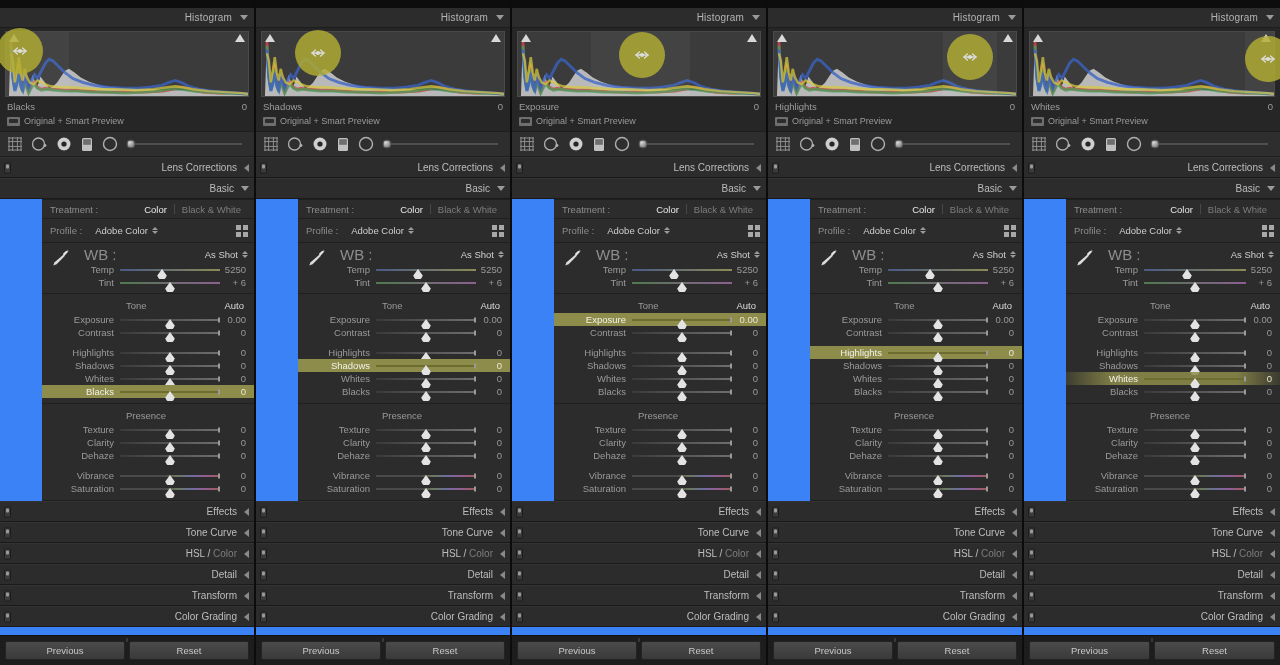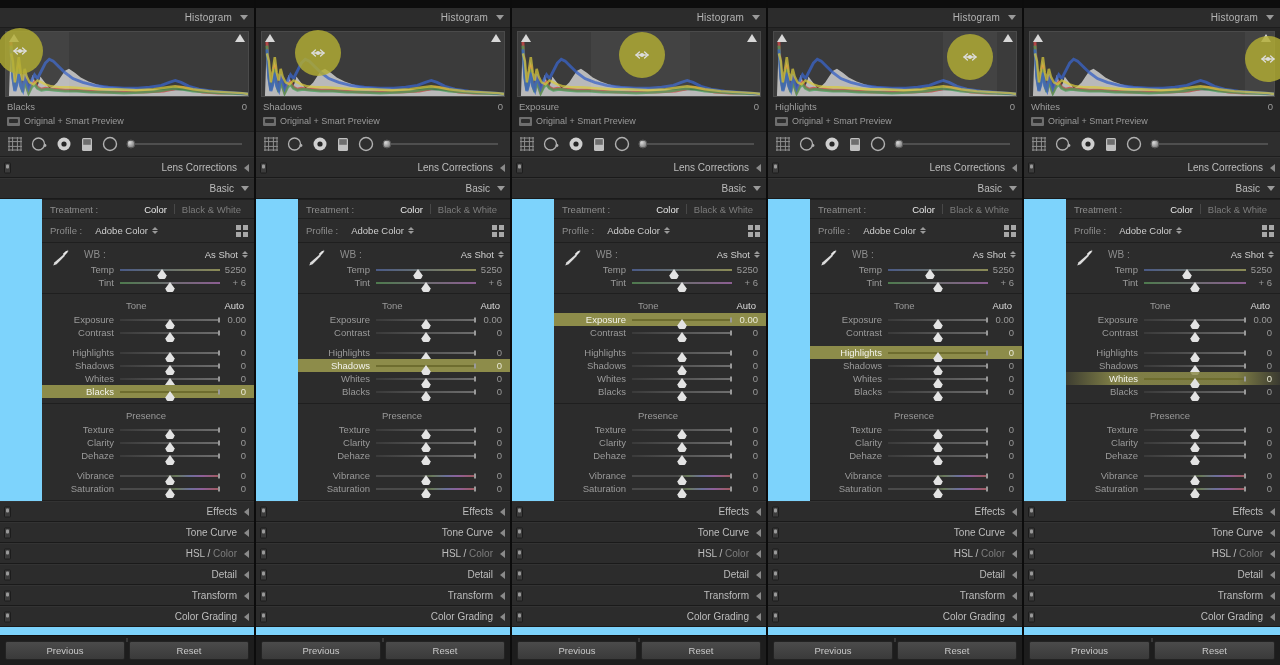--- a/index.html
+++ b/index.html
@@ -8,21 +8,21 @@
     width:1280px; height:665px; overflow:hidden;
     background:#1b1b1b;
     font-family:"Liberation Sans","DejaVu Sans",sans-serif;
     -webkit-font-smoothing:antialiased;
   }
   .stage{ position:relative; width:1280px; height:665px; display:flex; background:#0d0d0d; }
 
   .panel{
     position:relative;
     width:256px; height:665px;
-    background:#7dd3fc;
+    background:#3b82f6;
     border-right:2px solid #0c0c0c;
     display:flex; flex-direction:column;
     overflow:hidden;
   }
   .panel:last-child{ border-right:none; }
 
   
   .topbar{ height:8px; background:#0d0d0d; flex:0 0 auto; }
 
   
@@ -124,21 +124,21 @@
   .row-profile .v{ font-size:9.5px; color:#cfcfcf; }
   .updown{ margin-left:4px; display:inline-flex; flex-direction:column; gap:1px; }
   .updown i{ width:0;height:0;border-left:3px solid transparent;border-right:3px solid transparent; }
   .updown i.u{ border-bottom:3px solid #9a9a9a; }
   .updown i.d{ border-top:3px solid #9a9a9a; }
   .grid4{ margin-left:auto; display:grid; grid-template-columns:repeat(2,5px); gap:2px; }
   .grid4 i{ width:5px;height:5px;background:#a8a8a8; }
 
   .wb-block{ background:#2c2c2c; padding:2px 0 4px 0; border-bottom:1px solid #1f1f1f; position:relative; }
   .wb-head{ display:flex; align-items:center; height:18px; padding:0 6px 0 8px; }
-  .wb-head .k{ font-size:10px; color:#8d8d8d; margin-left:34px; }
+  .wb-head .k{ font-size:15px; color:#8d8d8d; margin-left:34px; }
   .wb-head .sp{ flex:1; }
   .wb-head .v{ font-size:9.5px; color:#cfcfcf; }
   .eyedrop{ position:absolute; left:7px; top:4px; }
 
   
   .srow{
     display:flex; align-items:center; height:13px; padding:0 4px 0 0; position:relative;
   }
   .srow .lbl{
     width:78px; text-align:right; font-size:9.5px; color:#9a9a9a;

